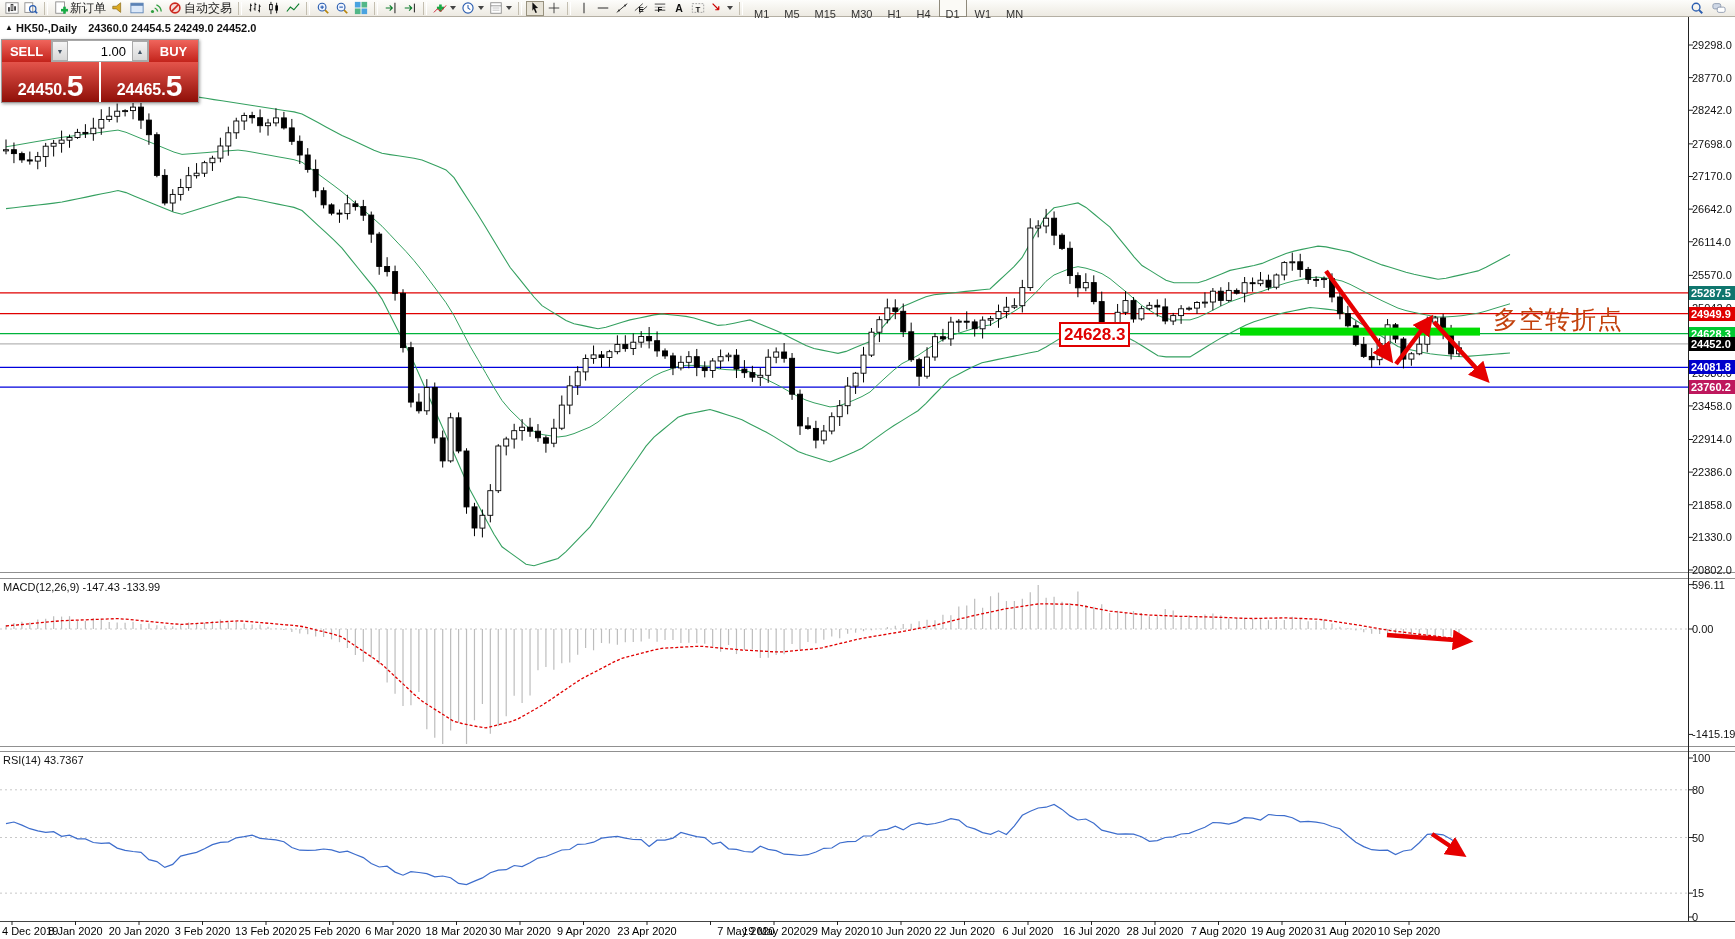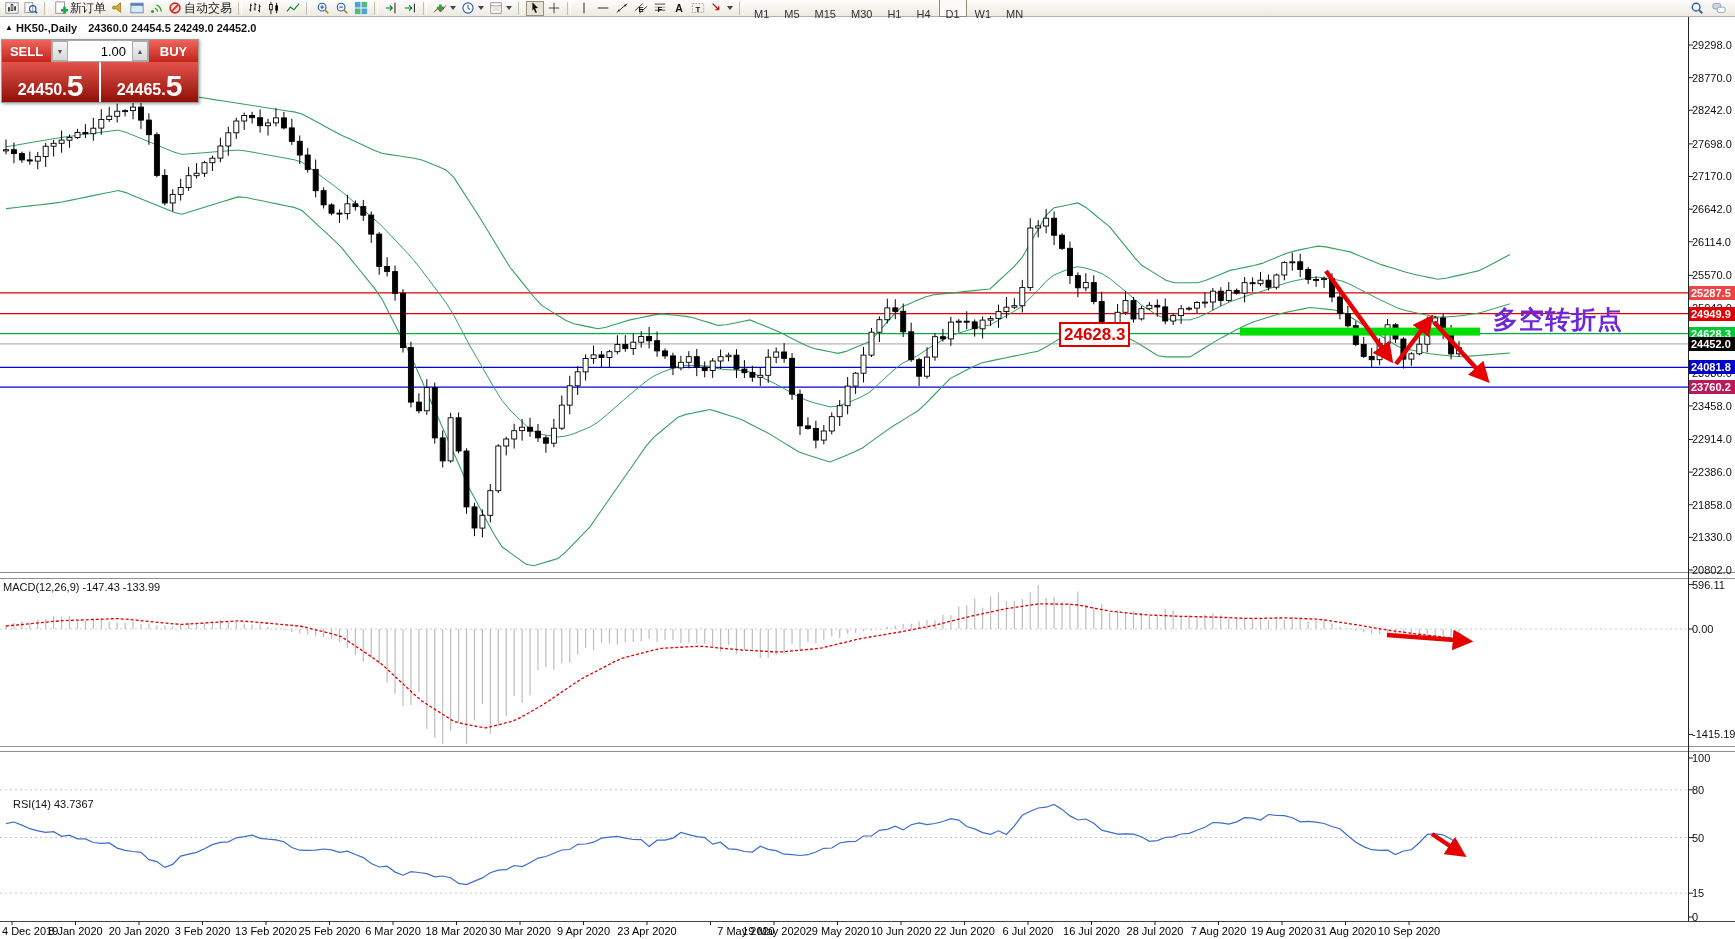--- a/index.html
+++ b/index.html
@@ -47,22 +47,22 @@
   #tp-vol .val{flex:1;display:flex;align-items:center;justify-content:flex-end;padding-right:6px;
     font-size:13px;color:#000;}
   #tp-row2{display:flex;height:40px;background:#fff;gap:2px;}
   .tp-price{flex:1;display:flex;align-items:flex-end;justify-content:center;color:#fff;
     background:linear-gradient(#e4544b,#8f0f08);padding-bottom:3px;}
   .px-main{font-size:16px;font-weight:bold;line-height:18px;text-align:center;}
   .px-big{font-size:30px;font-weight:bold;line-height:26px;}
   
   #price-box{position:absolute;left:1059px;top:322px;border:2px solid #e00000;background:#fff;
     color:#e00000;font-size:17px;font-weight:bold;padding:0 3px;line-height:21px;z-index:7;}
-  #pivot-text{position:absolute;left:1493px;top:303px;font-size:25px;font-weight:bold;
-    color:#6d28d9;letter-spacing:1px;z-index:7;white-space:nowrap;}
+  #pivot-text{position:absolute;left:1493px;top:303px;font-size:25px;font-weight:normal;
+    color:#c2410c;letter-spacing:1px;z-index:7;white-space:nowrap;}
 </style>
 </head>
 <body>
 
 <div id="app">
   <div id="toolbar">
       <button class="tbtn">
         <span class="icon">
           <svg viewBox="0 0 16 16">
             <rect x="1" y="2" width="14" height="12" fill="#fff" stroke="#8a8a8a"></rect>
@@ -1008,41 +1008,41 @@
         <span class="px-main">24465.</span>
         <span class="px-big">5</span>
       </div>
     </div>
   </div>
 
   <div id="price-box">24628.3</div>
   <div id="pivot-text">多空转折点</div>
 
   <div class="ind-label" style="left:3px;top:581px;">MACD(12,26,9) -147.43 -133.99</div>
-  <div class="ind-label" style="left:13px;top:754px;margin-top:44px;">RSI(14) 43.7367</div>
+  <div class="ind-label" style="left:3px;top:754px;">RSI(14) 43.7367</div>
 
   <div id="labels">
       <div class="axis-tick" style="top: 38px;">29298.0</div>
       <div class="axis-tick" style="top: 70.6271px;">28770.0</div>
       <div class="axis-tick" style="top: 103.254px;">28242.0</div>
       <div class="axis-tick" style="top: 136.87px;">27698.0</div>
       <div class="axis-tick" style="top: 169.497px;">27170.0</div>
       <div class="axis-tick" style="top: 202.124px;">26642.0</div>
       <div class="axis-tick" style="top: 234.751px;">26114.0</div>
       <div class="axis-tick" style="top: 268.367px;">25570.0</div>
       <div class="axis-tick" style="top: 300.994px;">25042.0</div>
       <div class="axis-tick" style="top: 333.621px;">24514.0</div>
       <div class="axis-tick" style="top: 366.249px;">23986.0</div>
       <div class="axis-tick" style="top: 398.876px;">23458.0</div>
       <div class="axis-tick" style="top: 432.492px;">22914.0</div>
       <div class="axis-tick" style="top: 465.119px;">22386.0</div>
       <div class="axis-tick" style="top: 497.746px;">21858.0</div>
       <div class="axis-tick" style="top: 530.373px;">21330.0</div>
       <div class="axis-tick" style="top: 563px;">20802.0</div>
-      <div class="badge" style="top: 285.824px; background: #ef4444;">25287.5</div>
+      <div class="badge" style="top: 285.824px; background: #0f766e;">25287.5</div>
       <div class="badge" style="top: 306.686px; background: rgb(224, 0, 0);">24949.9</div>
       <div class="badge" style="top: 326.558px; background: rgb(0, 200, 50);">24628.3</div>
       <div class="badge" style="top: 337.453px; background: rgb(0, 0, 0);">24452.0</div>
       <div class="badge" style="top: 360.329px; background: rgb(0, 0, 204);">24081.8</div>
       <div class="badge" style="top: 380.202px; background: #be185d;">23760.2</div>
       <div class="ind-tick" style="top: 578.59px;">596.11</div>
       <div class="ind-tick" style="top: 623px;">0.00</div>
       <div class="ind-tick" style="top: 728.432px;">-1415.19</div>
       <div class="ind-tick" style="top: 752px;">100</div>
       <div class="ind-tick" style="top: 783.8px;">80</div>

